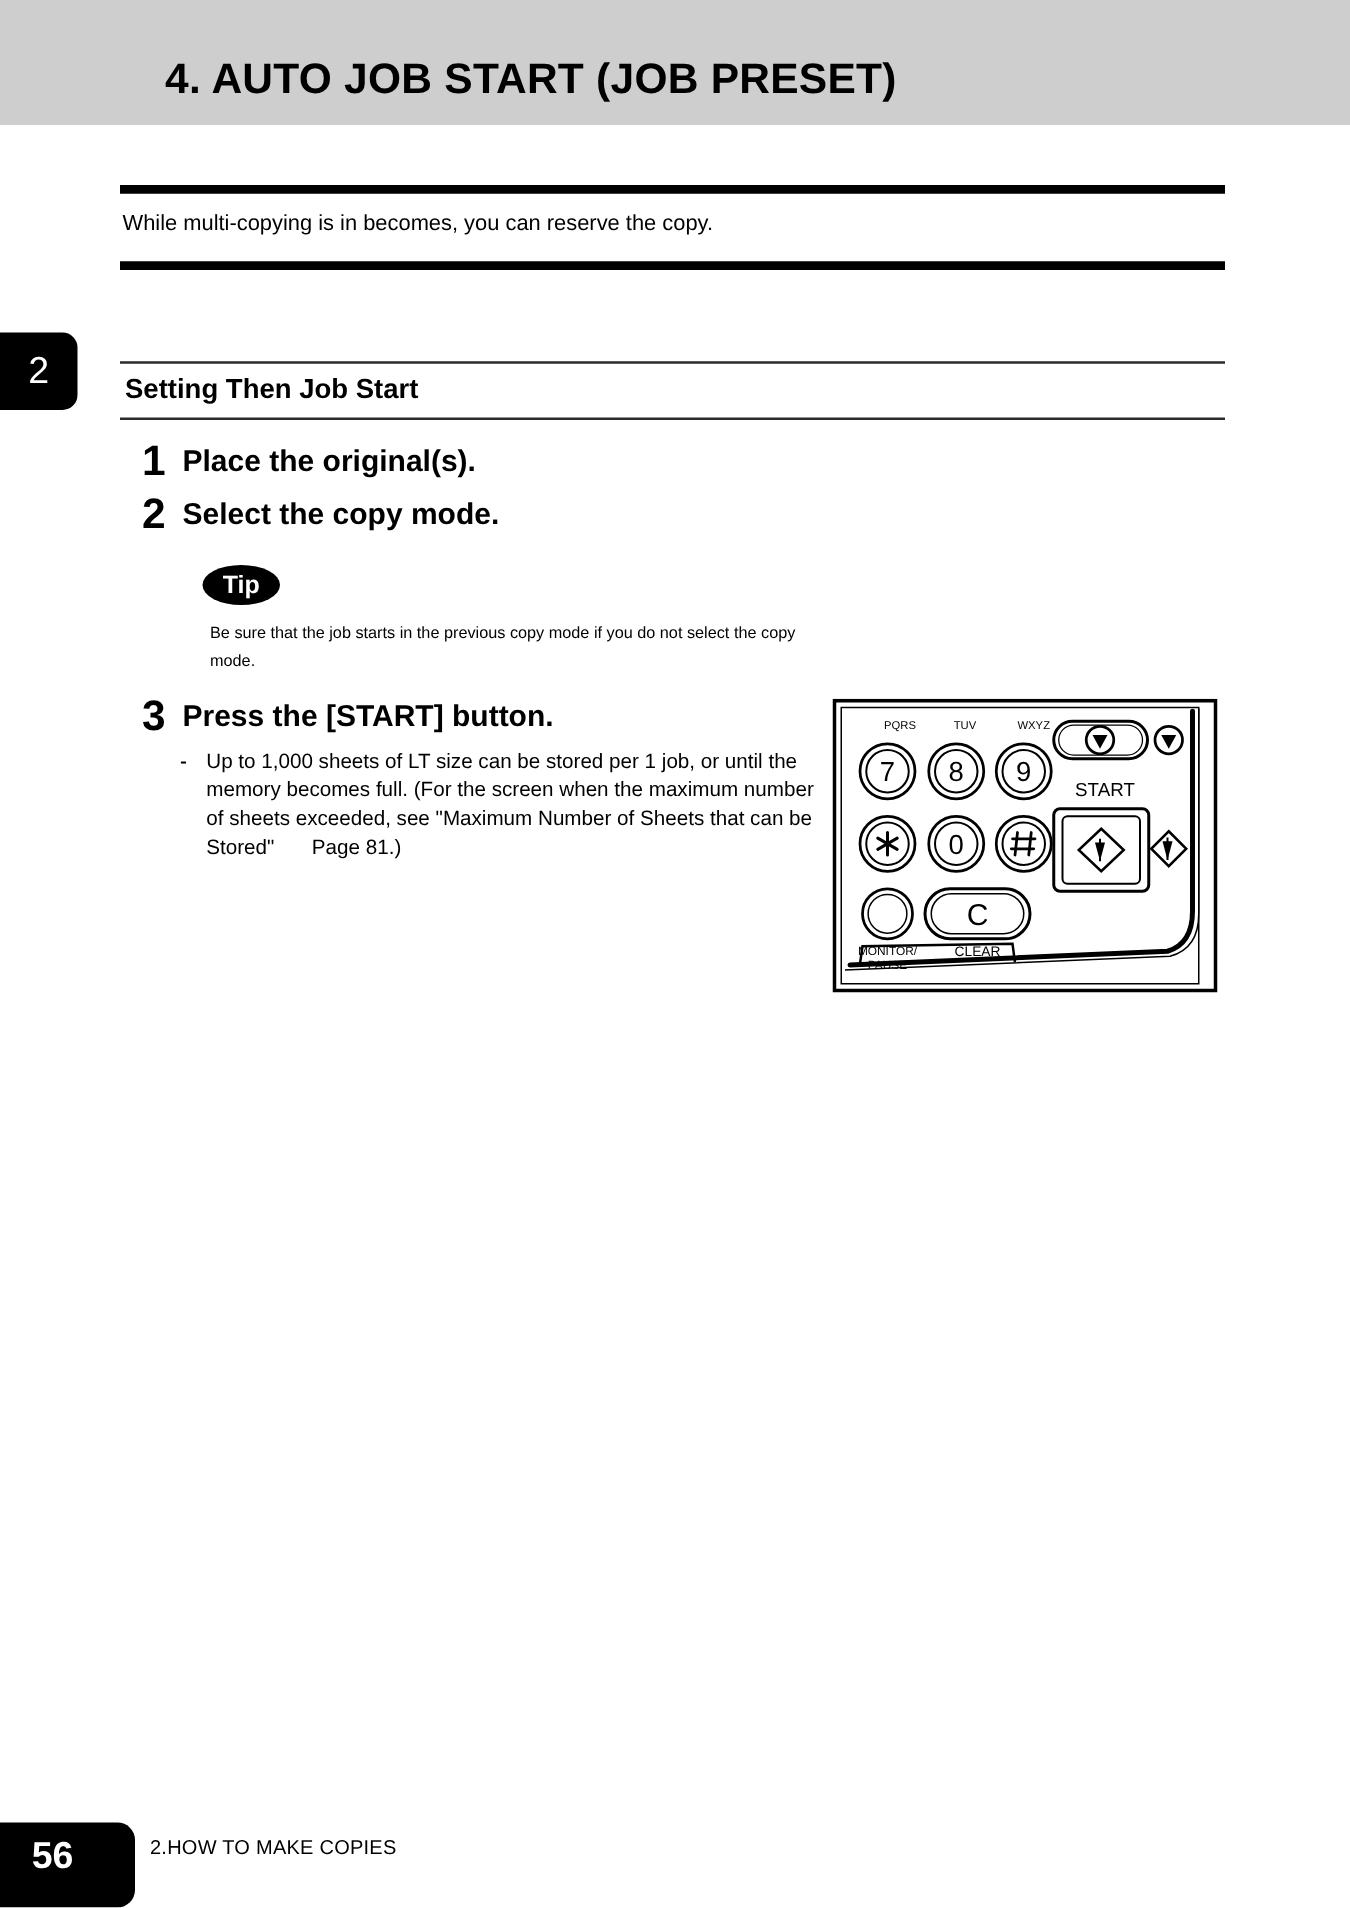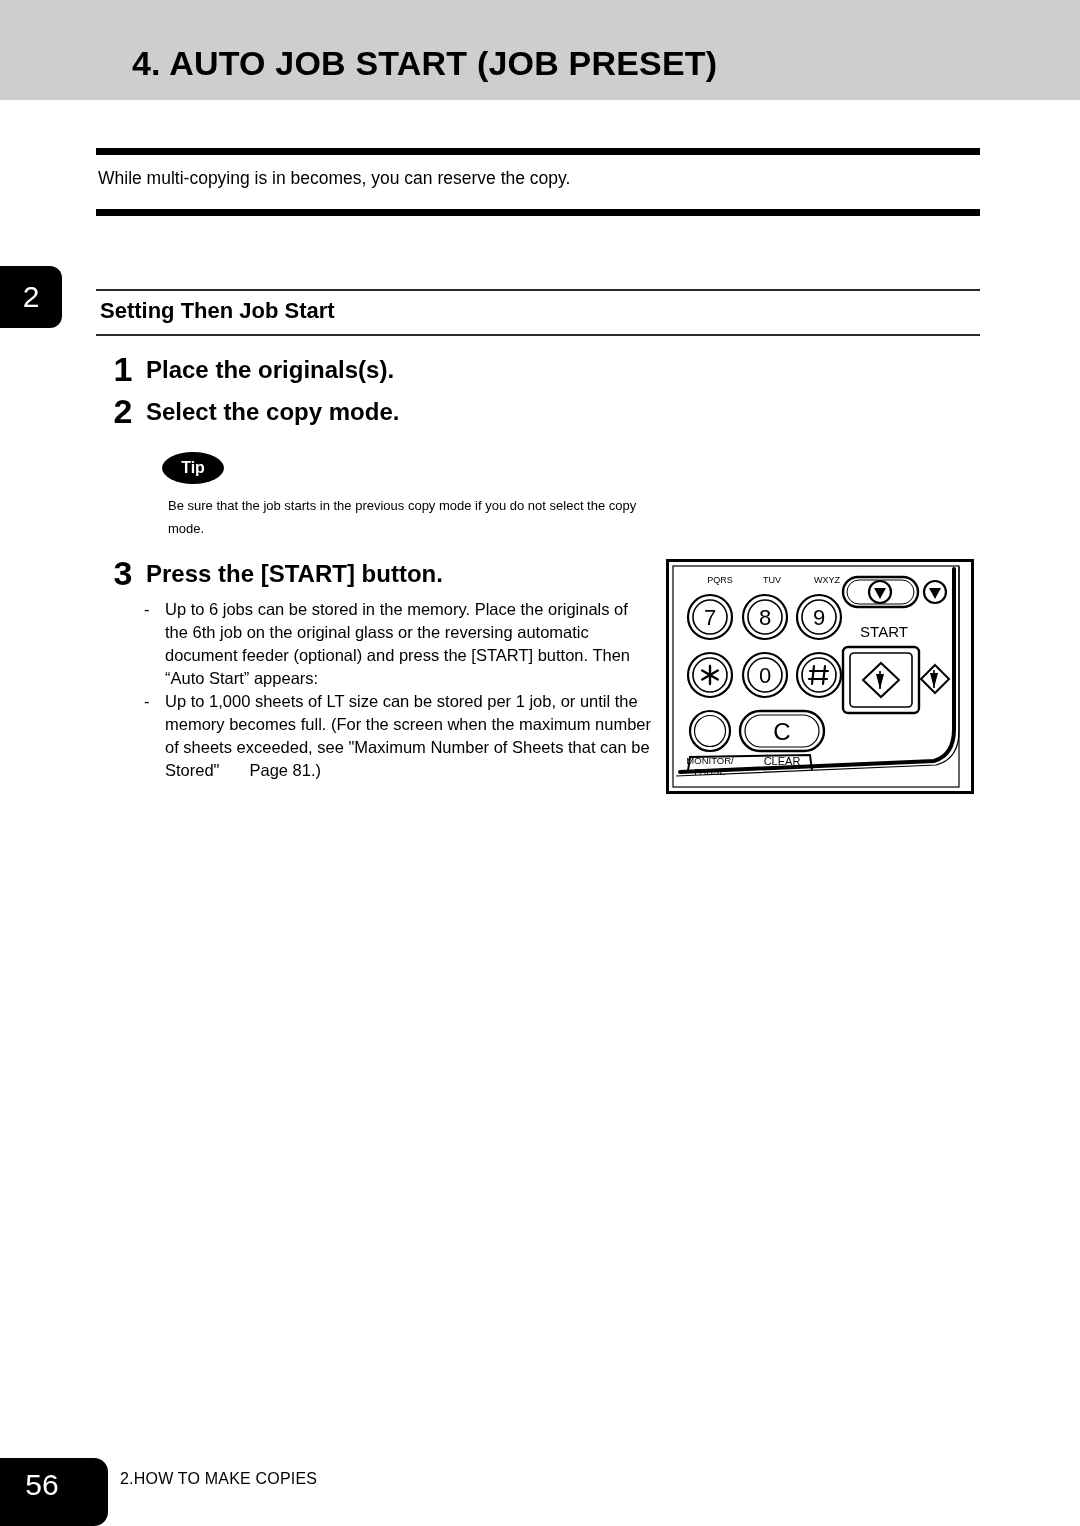--- a/index.html
+++ b/index.html
@@ -137,21 +137,21 @@
   }
   .tip-badge-label {
     position: absolute;
     left: 0;
     top: 0;
     width: 62px;
     height: 32px;
     line-height: 32px;
     text-align: center;
     color: #ffffff;
-    font-size: 16px;
+    font-size: 20px;
     font-weight: bold;
   }
   .tip-body {
     position: absolute;
     left: 168px;
     top: 494px;
     width: 500px;
     font-size: 13px;
     line-height: 23px;
   }
@@ -205,21 +205,21 @@
   .footer-page-num {
     position: absolute;
     left: 24px;
     top: 0;
     width: 84px;
     height: 54px;
     line-height: 54px;
     text-align: center;
     color: #ffffff;
     font-size: 30px;
-    font-weight: normal;
+    font-weight: bold;
   }
   .footer-chapter {
     position: absolute;
     left: 120px;
     top: 1470px;
     font-size: 16px;
     letter-spacing: 0.2px;
     white-space: nowrap;
   }
 </style>
@@ -236,41 +236,40 @@
 <div class="chapter-tab">
   <div class="chapter-tab-num">2</div>
 </div>
 
 <div class="sec-rule sec-rule-top"></div>
 <div class="section-title">Setting Then Job Start</div>
 <div class="sec-rule sec-rule-bottom"></div>
 
 <div class="step step-1">
   <div class="step-num">1</div>
-  <div class="step-text">Place the originals(s).</div>
+  <div class="step-text">Place the original(s).</div>
 </div>
 <div class="step step-2">
   <div class="step-num">2</div>
   <div class="step-text">Select the copy mode.</div>
 </div>
 
 <div class="tip-badge">
   <div class="tip-badge-label">Tip</div>
 </div>
 <div class="tip-body">Be sure that the job starts in the previous copy mode if you do not select the copy mode.</div>
 
 <div class="step step-3">
   <div class="step-num">3</div>
   <div class="step-text">Press the [START] button.</div>
 </div>
 
 <div class="bullets">
   <div class="bullet">
     <span class="bullet-dash">-</span>
-    <span>Up to 6 jobs can be stored in the memory. Place the originals of the 6th job on the original glass or the reversing automatic document feeder (optional) and press the [START] button. Then “Auto Start” appears:</span>
   </div>
   <div class="bullet">
     <span class="bullet-dash">-</span>
     <span>Up to 1,000 sheets of LT size can be stored per 1 job, or until the memory becomes full. (For the screen when the maximum number of sheets exceeded, see "Maximum Number of Sheets that can be Stored"</span><span class="missing-glyph"></span><span>Page 81.)</span>
   </div>
 </div>
 
 <div class="panel-figure">
   <svg width="308" height="235" viewBox="0 0 308 235" xmlns="http://www.w3.org/2000/svg">
 

